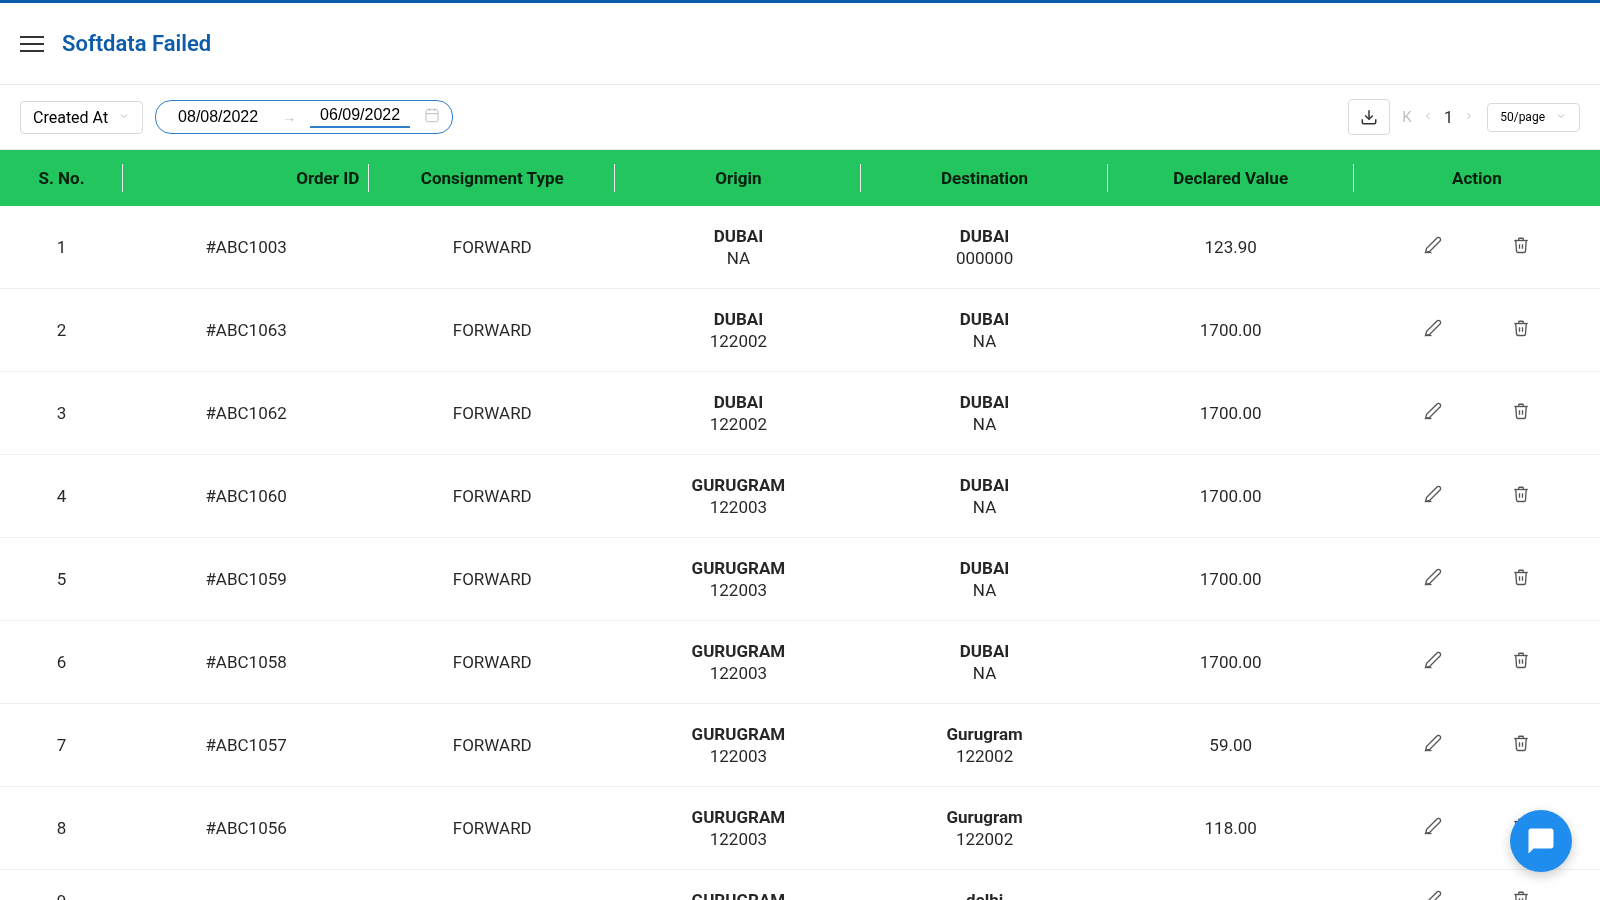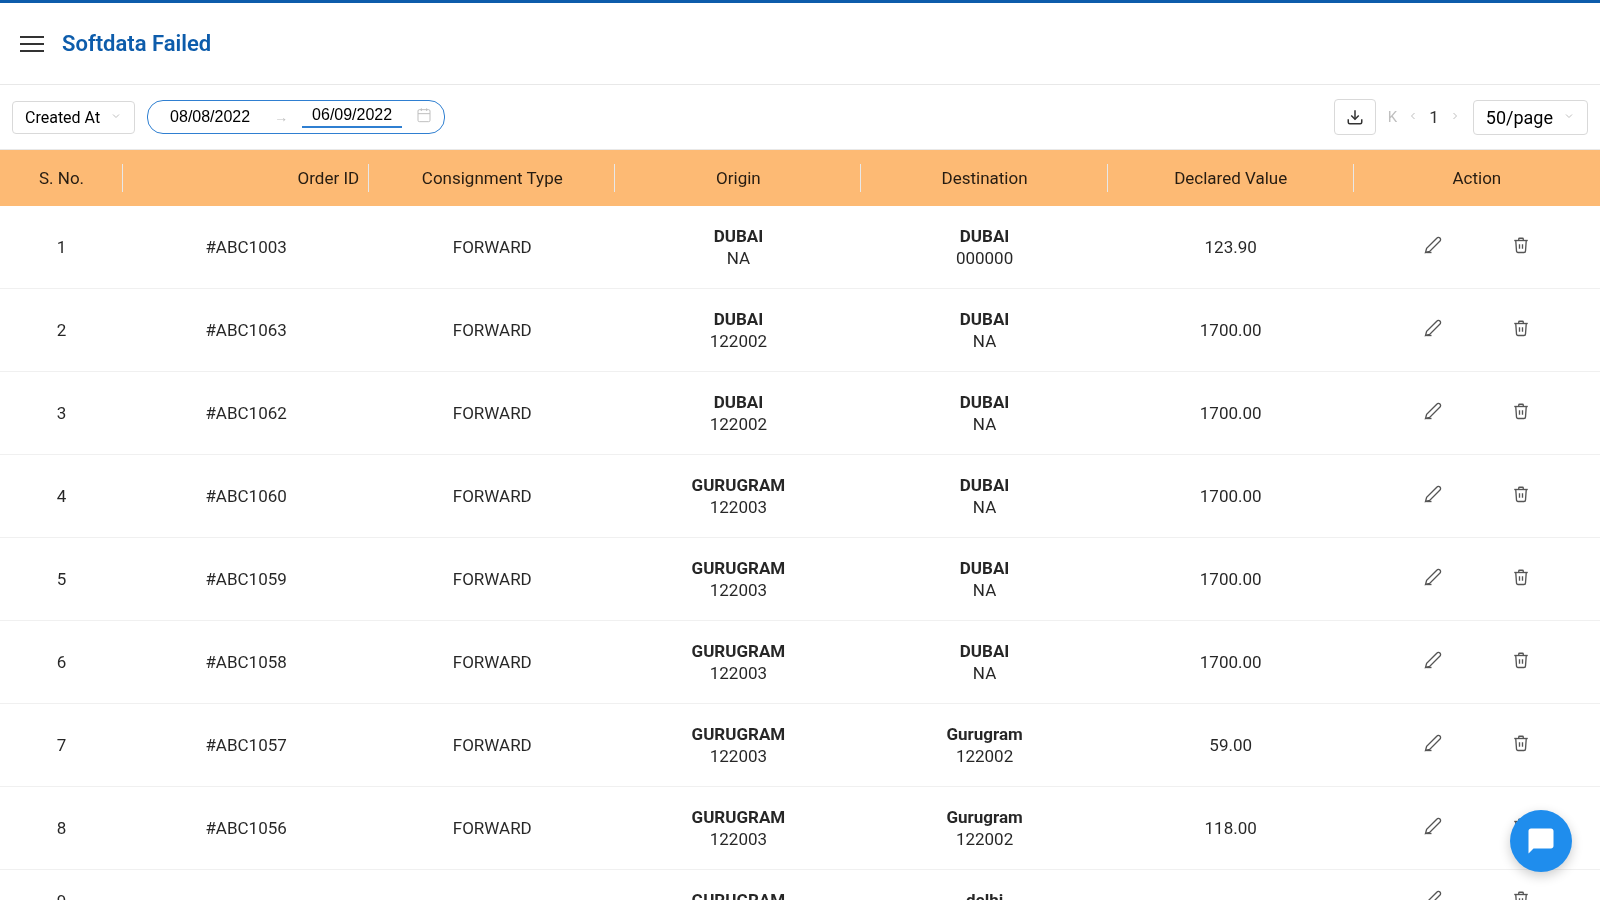--- a/index.html
+++ b/index.html
@@ -2,38 +2,38 @@
 <html><head>
 <meta charset="utf-8">
 <style>
 * { box-sizing: border-box; margin: 0; padding: 0; }
 body { font-family: -apple-system, BlinkMacSystemFont, "Segoe UI", Roboto, "Helvetica Neue", Arial, sans-serif; background: #fff; color: #000; overflow: hidden; width: 1600px; height: 900px; }
 .top-accent { height: 3px; background: #0d5cab; width: 100%; }
 .header { display: flex; align-items: center; padding: 28px 20px; border-bottom: 1px solid #e8e8e8; gap: 18px; }
 .hamburger { width: 24px; height: 24px; cursor: pointer; display: flex; flex-direction: column; justify-content: center; gap: 5px; }
 .hamburger span { display: block; height: 2px; background: #333; width: 100%; }
 .page-title { font-size: 22px; font-weight: 600; color: #0d5cab; }
-.toolbar { display: flex; align-items: center; padding: 14px 12px; border-bottom: 1px solid #e8e8e8; gap: 12px; }
+.toolbar { display: flex; align-items: center; padding: 14px 20px; border-bottom: 1px solid #e8e8e8; gap: 12px; }
 .select-box { display: flex; align-items: center; border: 1px solid #d9d9d9; border-radius: 4px; padding: 6px 12px; font-size: 16px; gap: 10px; cursor: pointer; }
 .select-box .chev { color: #bfbfbf; font-size: 12px; }
 .date-range { display: flex; align-items: center; border: 1.5px solid #2f7fd1; border-radius: 16px; padding: 5px 12px; gap: 14px; font-size: 16px; }
 .date-range input { border: none; outline: none; font-size: 16px; width: 100px; text-align: center; }
 .date-range .end { border-bottom: 2px solid #2f7fd1; padding-bottom: 2px; }
 .date-range .arrow { color: #bfbfbf; font-size: 14px; }
 .date-range .cal { color: #bfbfbf; font-size: 16px; }
 .toolbar-spacer { flex: 1; }
 .export-btn { border: 1px solid #d9d9d9; border-radius: 4px; width: 42px; height: 36px; display: flex; align-items: center; justify-content: center; cursor: pointer; }
 .pager { display: flex; align-items: center; gap: 10px; font-size: 17px; }
 .pager .nav { color: #bfbfbf; cursor: pointer; font-size: 15px; }
 .pager .num { color: #333; }
-.page-size { border: 1px solid #d9d9d9; border-radius: 4px; padding: 6px 12px; font-size: 18px; display: flex; align-items: center; gap: 10px; cursor: pointer; }
+.page-size { border: 1px solid #d9d9d9; border-radius: 4px; padding: 6px 12px; font-size: 12px; display: flex; align-items: center; gap: 10px; cursor: pointer; }
 .page-size .chev { color: #bfbfbf; font-size: 12px; }
 .table-wrap { overflow-y: auto; height: calc(900px - 3px - 65px - 66px); }
 table { width: 100%; border-collapse: collapse; }
-thead th { background: #fdba74; font-weight: 400; color: rgba(0,0,0,0.85); font-size: 17px; padding: 18px 10px; text-align: center; position: relative; }
+thead th { background: #22c55e; font-weight: 700; color: rgba(0,0,0,0.85); font-size: 17px; padding: 18px 10px; text-align: center; position: relative; }
 thead th:not(:last-child)::after { content: ""; position: absolute; right: 0; top: 25%; height: 50%; width: 1px; background: #e8e8e8; }
 tbody tr { border-bottom: 1px solid #f0f0f0; }
 tbody td { padding: 20px 10px; text-align: center; font-size: 17px; color: rgba(0,0,0,0.85); }
 .loc .city { font-weight: 700; }
 .loc .code { font-weight: 400; margin-top: 2px; }
 .actions { display: flex; justify-content: center; gap: 70px; align-items: center; }
 .icon-btn { cursor: pointer; color: #555; }
 .chat-bubble { position: fixed; bottom: 28px; right: 28px; width: 62px; height: 62px; border-radius: 50%; background: #1f8ded; display: flex; align-items: center; justify-content: center; box-shadow: 0 4px 12px rgba(0,0,0,0.2); cursor: pointer; }
 .chat-bubble svg { fill: #fff; }
 .col-sno { width: 7%; }

